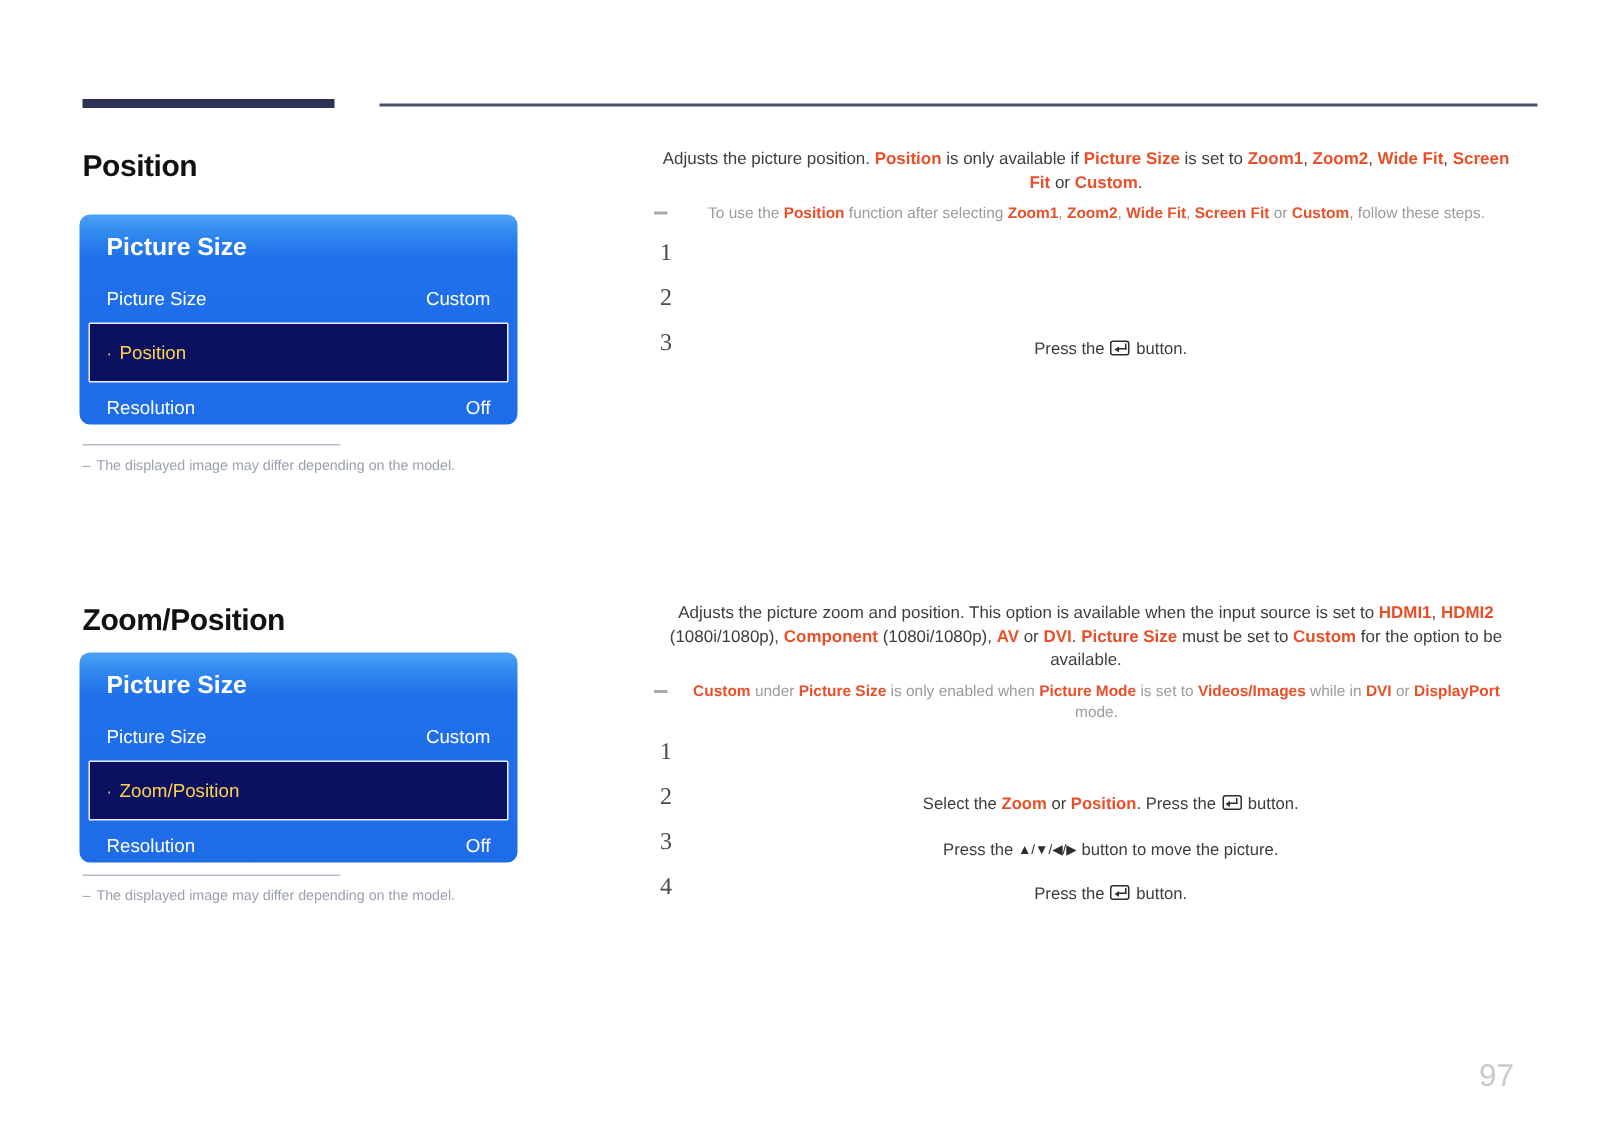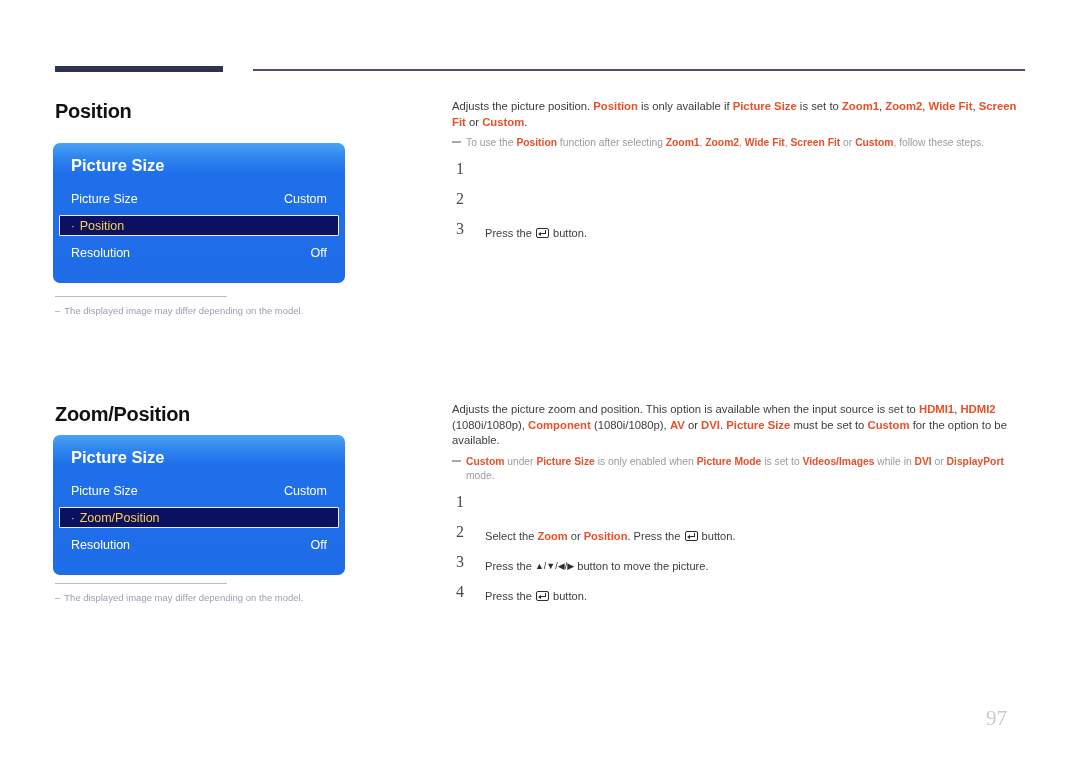--- a/index.html
+++ b/index.html
@@ -86,21 +86,21 @@
     margin-bottom: 2px;
   }
   .osd-row .label { white-space: nowrap; }
   .osd-row .value { white-space: nowrap; }
 
   .osd-row.selected {
     background: #0b1060;
     border: 1px solid #e9eef7;
     border-radius: 1px;
     color: #ffd24a;
-    height: 21px;
+    height: 40px;
     margin: 0 6px 3px 6px;
     padding: 0 11px;
   }
   .osd-row.selected .bullet { margin-right: 5px; font-size: 11px; }
 
   
   .left-note {
     position: absolute;
     width: 300px;
   }
@@ -113,21 +113,21 @@
     margin-bottom: 8px;
   }
   .left-note .note-text {
     font-size: 9.5px;
     color: #9aa0ae;
     white-space: nowrap;
   }
   .left-note .dash { margin-right: 4px; }
 
   
-  .right-col { position: absolute; left: 452px; width: 576px; }
+  .right-col { position: absolute; left: 436px; width: 576px; text-align: center; }
   #right-col-1 { top: 99px; }
   #right-col-2 { top: 402px; }
 
   .para {
     font-size: 11.3px;
     line-height: 15.5px;
     color: #3d3d3d;
     margin: 0 0 6px 0;
   }
 
@@ -230,21 +230,21 @@
     border-right: 3px solid #2d2d2d;
   }
 
   
   #page-number {
     position: absolute;
     left: 986px;
     top: 706px;
     font-size: 21px;
     color: #c9c9c9;
-    font-family: Liberation Serif, serif;
+    font-family: Liberation Sans, sans-serif;
   }
 </style>
 </head>
 <body>
 
 <div class="header-rule-thick"></div>
 <div class="header-rule-thin"></div>
 
 <div class="section" id="section-position">
 

